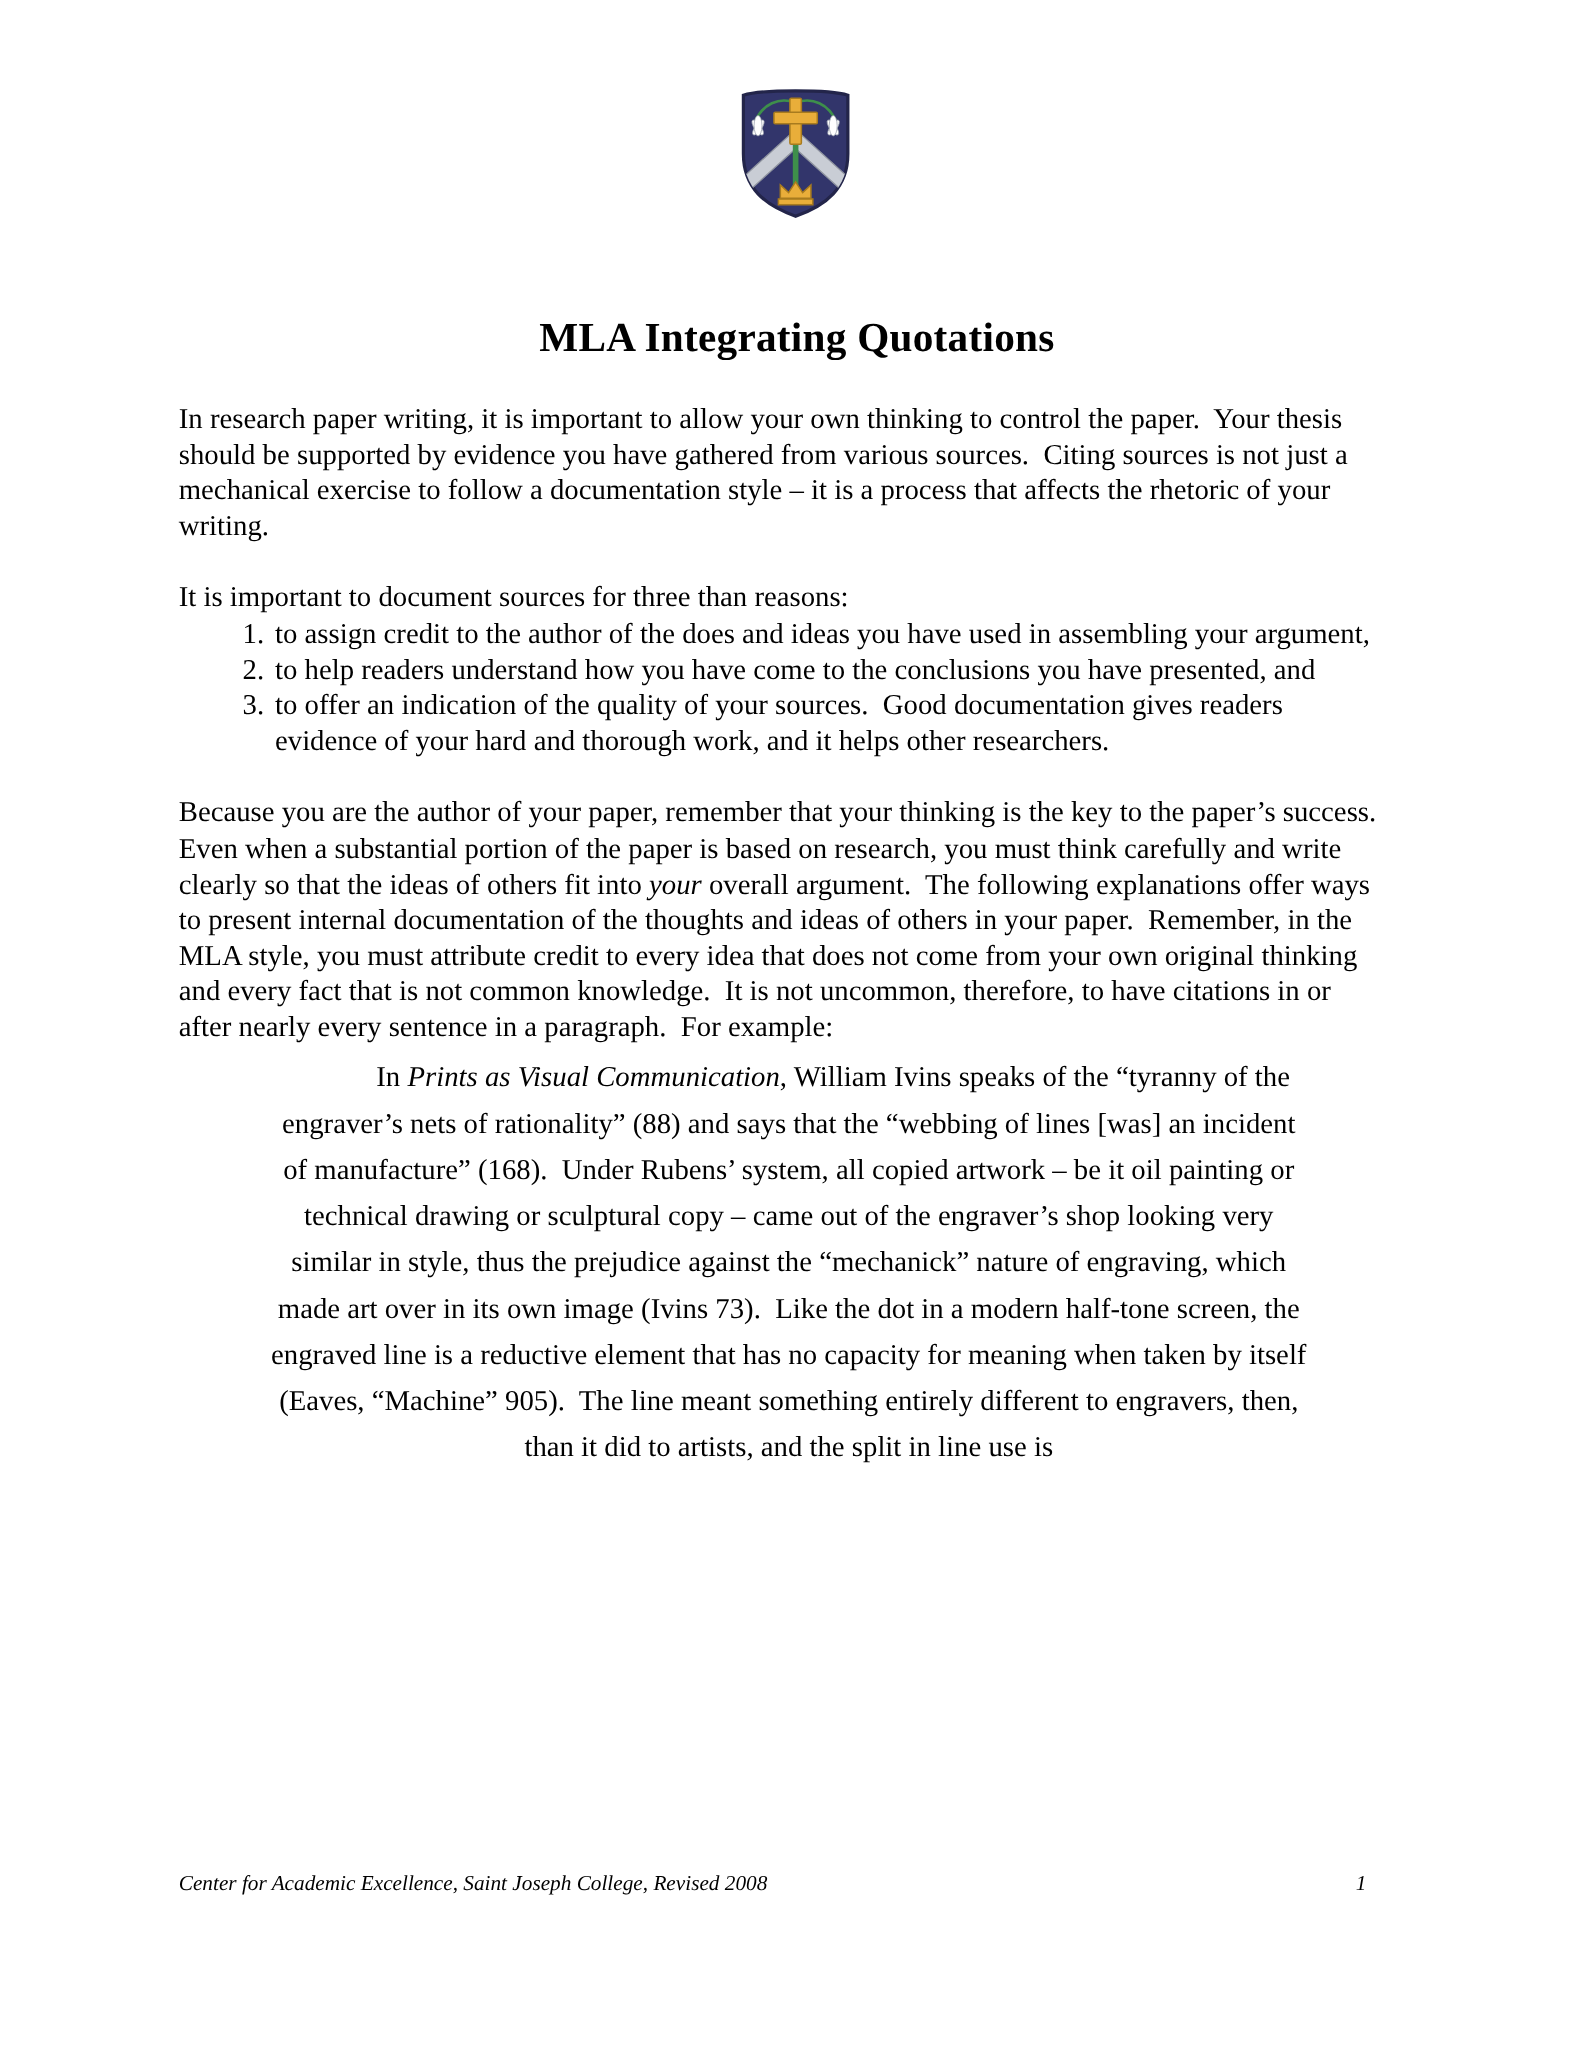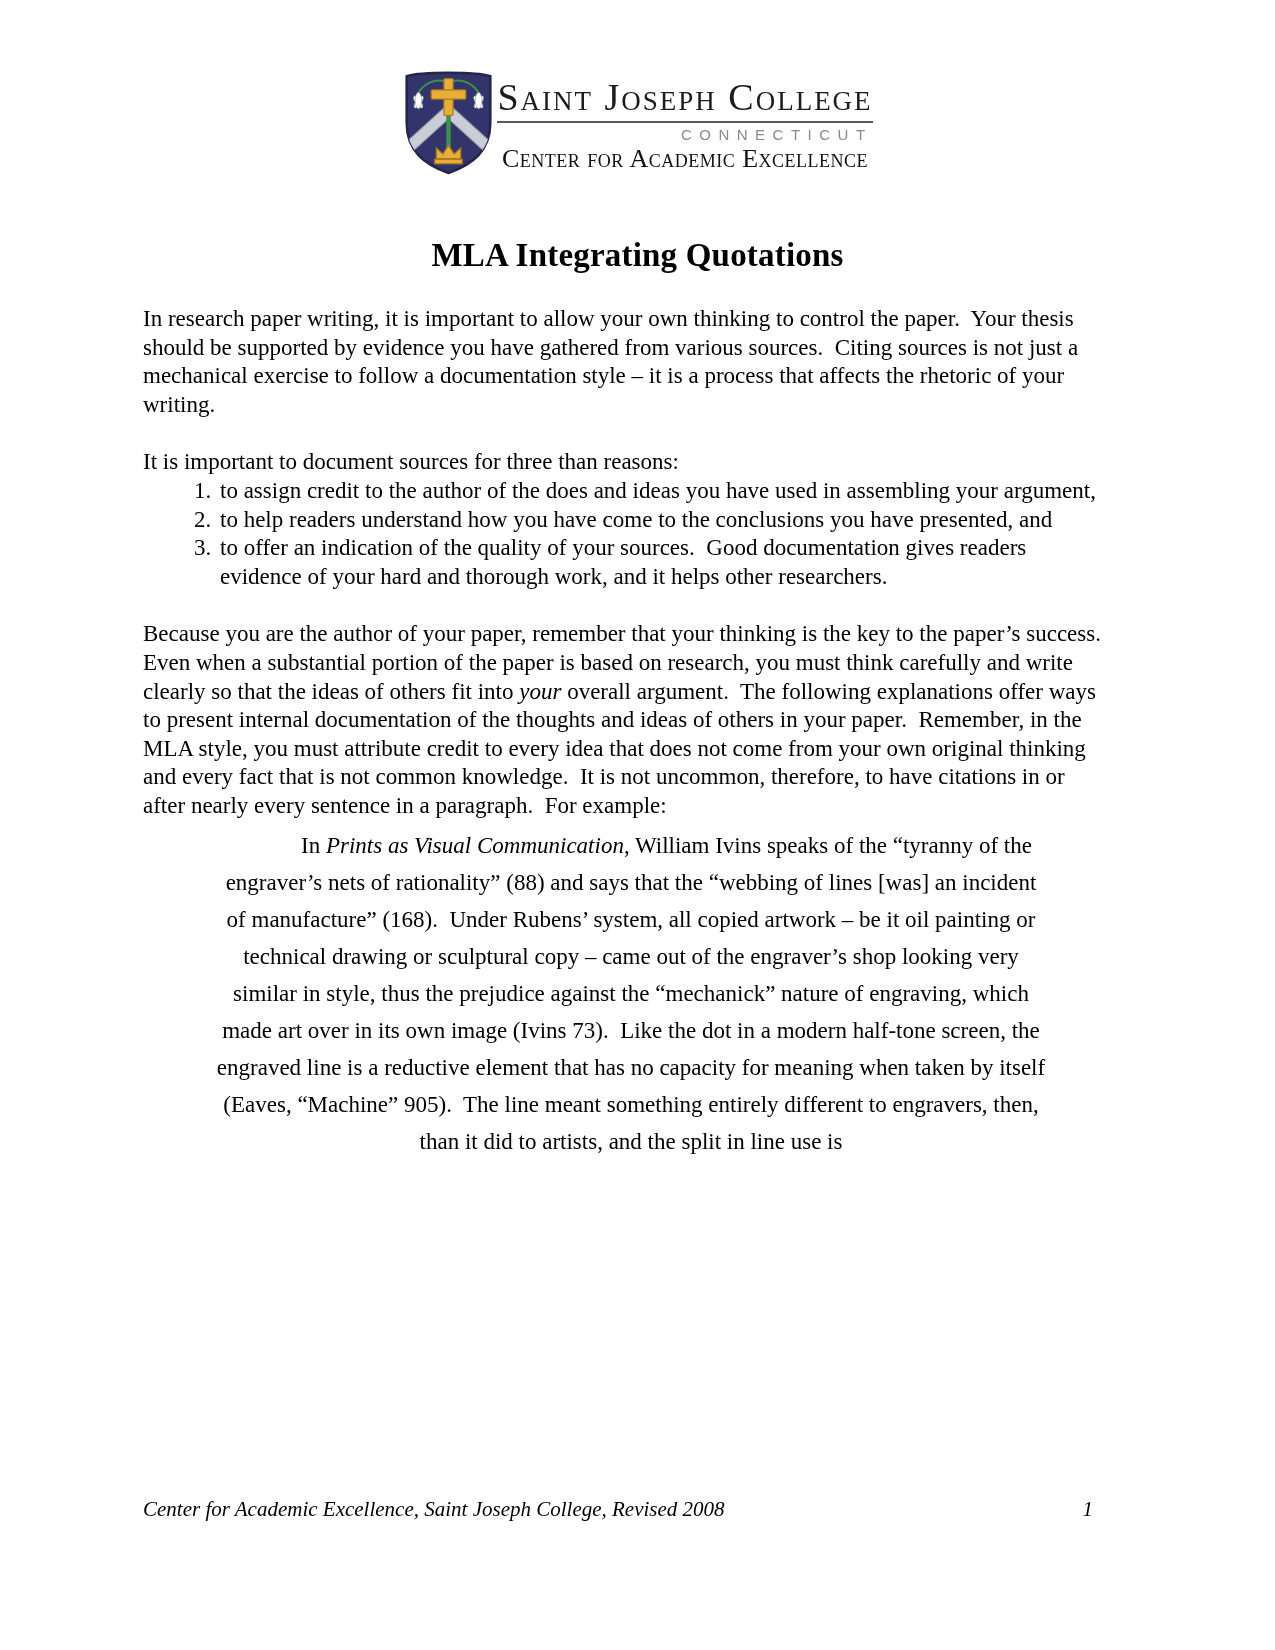--- a/index.html
+++ b/index.html
@@ -50,21 +50,21 @@
     font-variant: small-caps;
     font-size: 26px;
     color: #121212;
     text-align: center;
     margin-top: 1px;
     letter-spacing: 0.5px;
     white-space: nowrap;
   }
   
   h1.doc-title {
-    margin: 62px 0 0 0;
+    margin: 78px 0 0 0;
     text-align: center;
     font-size: 33px;
     font-weight: bold;
     letter-spacing: 0.2px;
   }
   
   .content {
     margin-left: 143px;
     width: 962px;
     font-size: 23px;
@@ -92,21 +92,21 @@
   }
   
   .footer {
     position: absolute;
     left: 143px;
     top: 1497px;
     width: 950px;
     display: flex;
     justify-content: space-between;
     font-style: italic;
-    font-size: 21px;
+    font-size: 17px;
     text-align: right;
   }
   em { font-style: italic; }
 </style>
 </head>
 <body>
 
 <div class="page">
 
   <header class="logo">
@@ -131,26 +131,20 @@
         </g>
         <g transform="translate(74.5,30)">
           <ellipse transform="rotate(-35)" cx="-1" cy="1" rx="2.6" ry="7" fill="#ffffff" stroke="#9aa0ad" stroke-width="0.6"></ellipse>
           <ellipse transform="rotate(35)" cx="1" cy="1" rx="2.6" ry="7" fill="#ffffff" stroke="#9aa0ad" stroke-width="0.6"></ellipse>
           <ellipse cx="0" cy="0" rx="3.1" ry="8" fill="#ffffff" stroke="#9aa0ad" stroke-width="0.6"></ellipse>
         </g>
         <path d="M33,87 L33,76.5 L39.5,82.5 L45,74 L50.5,82.5 L57,76.5 L57,87 Z" fill="#e9ae3a" stroke="#a87b1e" stroke-width="1.2"></path>
         <rect x="31.5" y="87.5" width="27" height="4.5" fill="#e9ae3a" stroke="#a87b1e" stroke-width="1.2"></rect>
       </g>
     </svg>
-    <div class="logo-text">
-      <div class="college-name">Saint Joseph College</div>
-      <div class="logo-rule"></div>
-      <div class="college-state">CONNECTICUT</div>
-      <div class="center-name">Center for Academic Excellence</div>
-    </div>
   </header>
 
   <h1 class="doc-title">MLA Integrating Quotations</h1>
 
   <div class="content">
 
     <p class="p-intro">In research paper writing, it is important to allow your own thinking to control the paper.  Your thesis should be supported by evidence you have gathered from various sources.  Citing sources is not just a mechanical exercise to follow a documentation style – it is a process that affects the rhetoric of your writing.</p>
 
     <p class="p-reasons">It is important to document sources for three than reasons:</p>
 

